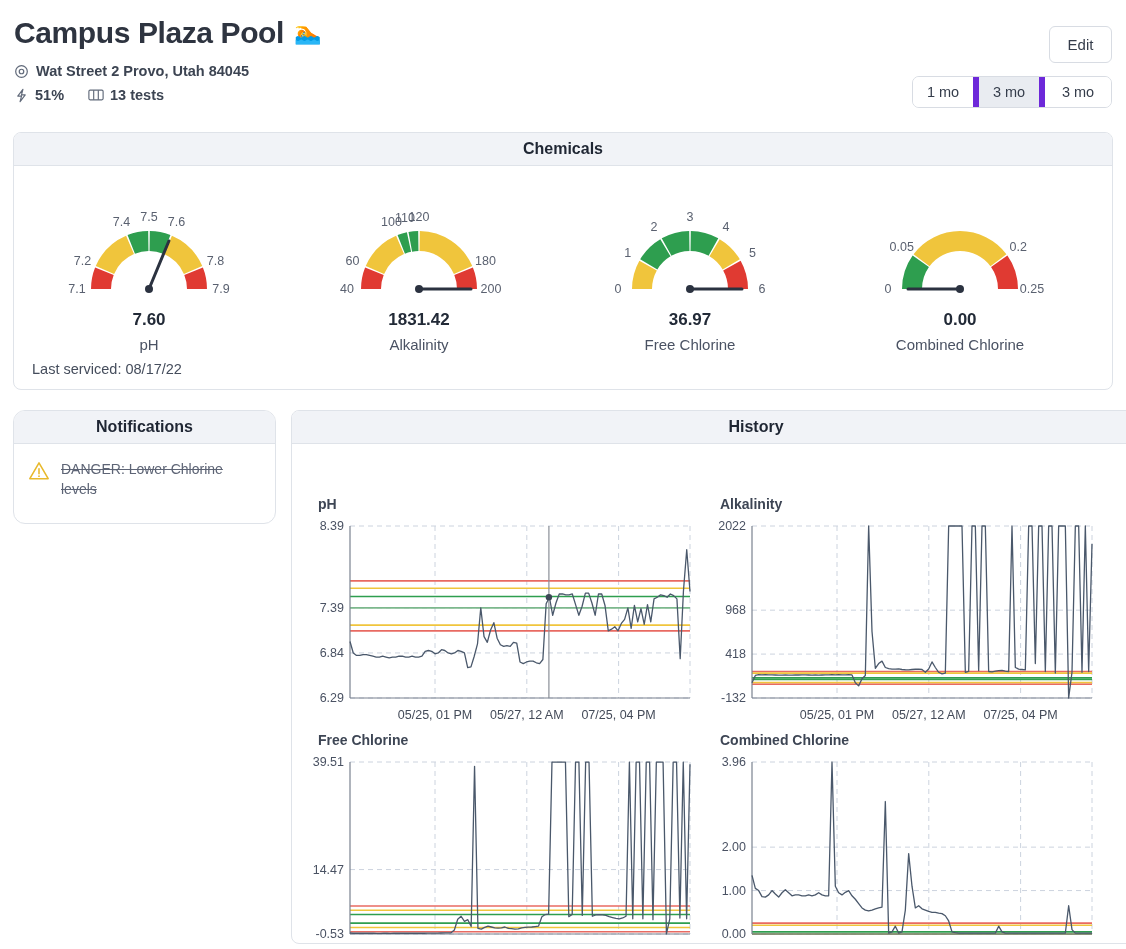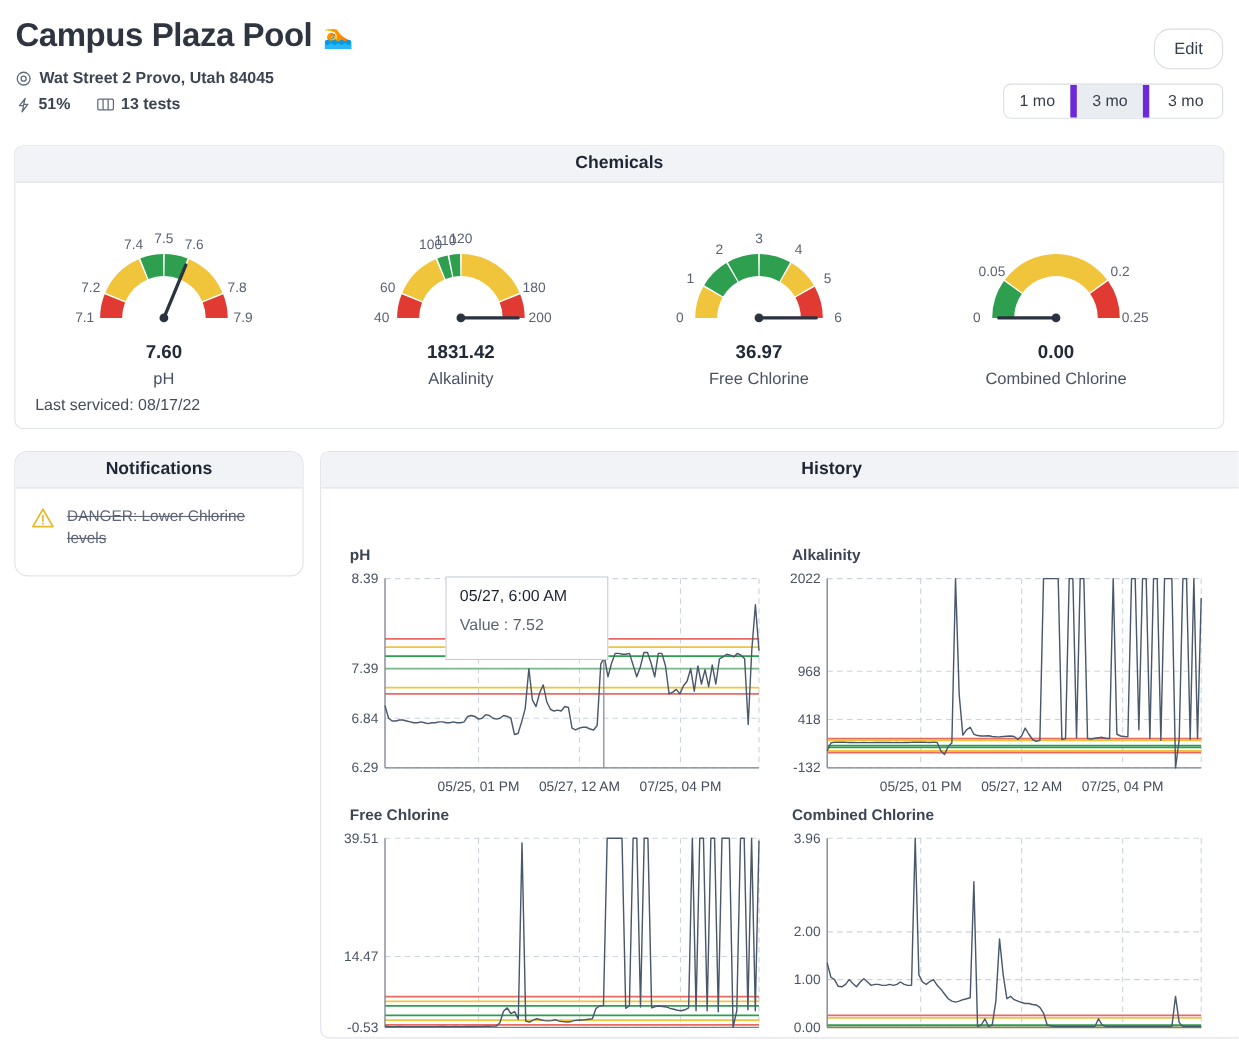--- a/index.html
+++ b/index.html
@@ -20,21 +20,21 @@
   .title-emoji { font-size: 22px; line-height: 1; }
   .meta-line { position: absolute; left: 14px; display: flex; align-items: center; gap: 7px; font-size: 14.5px; color: #3c4452; font-weight: 600; }
   .meta-addr { top: 63px; }
   .meta-stats { top: 87px; gap: 6px; }
   .meta-gap { width: 12px; display: inline-block; }
   .ico { display: inline-flex; align-items: center; justify-content: center; }
 
   .edit-btn {
     position: absolute; right: 14px; top: 26px;
     width: 63px; height: 37px;
-    border: 1px solid #d8dce3; border-radius: 15px; background: #fff;
+    border: 1px solid #d8dce3; border-radius: 6px; background: #fff;
     font-size: 15px; color: #353d4b; font-weight: 500;
     display: flex; align-items: center; justify-content: center;
     cursor: pointer;
   }
   .range-group {
     position: absolute; right: 14px; top: 76px;
     display: flex; border: 1px solid #d8dce3; border-radius: 7px; overflow: hidden; background: #fff;
   }
   .range-btn {
     width: 66px; height: 30px; display: flex; align-items: center; justify-content: center;
@@ -260,24 +260,21 @@
             <line x1="48" y1="109.10476190476196" x2="388" y2="109.10476190476196" stroke="#f0c53c" stroke-width="1.6"></line>
             <line x1="48" y1="114.83809523809524" x2="388" y2="114.83809523809524" stroke="#e86a62" stroke-width="1.6"></line>
             <line x1="48" y1="10" x2="48" y2="182" stroke="#7a828f" stroke-width="1.2"></line>
             <line x1="48" y1="182" x2="388" y2="182" stroke="#7a828f" stroke-width="1.2"></line>
             <path d="M48 125.48571428571427 L51.26923076923077 136.95238095238096 L54.53846153846154 139.40952380952385 L57.80769230769231 139.40952380952385 L61.07692307692308 138.59047619047618 L64.34615384615384 138.59047619047618 L67.61538461538461 139.40952380952385 L70.88461538461539 140.22857142857146 L74.15384615384616 141.04761904761907 L77.42307692307692 141.04761904761907 L80.6923076923077 140.22857142857146 L83.96153846153845 141.04761904761907 L87.23076923076923 141.86666666666667 L90.5 141.04761904761907 L93.76923076923077 141.04761904761907 L97.03846153846153 140.22857142857146 L100.30769230769232 140.22857142857146 L103.57692307692308 141.04761904761907 L106.84615384615384 141.04761904761907 L110.11538461538461 140.22857142857146 L113.38461538461539 141.04761904761907 L116.65384615384616 141.04761904761907 L119.92307692307692 140.22857142857146 L123.1923076923077 135.3142857142857 L126.46153846153847 134.4952380952381 L129.73076923076923 135.3142857142857 L133 137.77142857142857 L136.26923076923077 136.95238095238096 L139.53846153846155 133.6761904761905 L142.80769230769232 134.4952380952381 L146.07692307692307 136.95238095238096 L149.34615384615384 137.77142857142857 L152.61538461538464 136.95238095238096 L155.88461538461536 134.4952380952381 L159.15384615384616 135.3142857142857 L162.42307692307693 136.95238095238096 L165.69230769230768 151.6952380952381 L168.96153846153845 150.8761904761905 L172.23076923076923 140.22857142857146 L175.5 127.94285714285715 L178.76923076923077 91.90476190476195 L182.03846153846155 120.57142857142858 L185.30769230769232 126.30476190476193 L188.57692307692307 114.01904761904763 L191.84615384615384 106.64761904761907 L195.1153846153846 122.20952380952386 L198.3846153846154 128.76190476190476 L201.65384615384616 130.40000000000003 L204.92307692307693 129.58095238095243 L208.19230769230768 130.40000000000003 L211.46153846153845 126.30476190476193 L214.73076923076923 127.12380952380954 L218 145.96190476190475 L221.26923076923075 147.60000000000002 L224.53846153846155 145.96190476190475 L227.80769230769232 145.14285714285714 L231.07692307692307 145.14285714285714 L234.34615384615387 146.7809523809524 L237.6153846153846 147.60000000000002 L240.8846153846154 143.50476190476195 L244.15384615384613 87.8095238095238 L247.42307692307693 81.25714285714292 L250.69230769230768 99.27619047619051 L253.96153846153845 86.9904761904762 L257.2307692307693 77.98095238095244 L260.5 77.98095238095244 L263.7692307692307 78.80000000000004 L267.03846153846155 78.80000000000004 L270.3076923076923 77.98095238095244 L273.5769230769231 88.62857142857148 L276.84615384615387 99.27619047619051 L280.11538461538464 90.26666666666668 L283.38461538461536 77.16190476190476 L286.65384615384613 77.16190476190476 L289.9230769230769 86.9904761904762 L293.1923076923077 99.27619047619051 L296.46153846153845 77.98095238095244 L299.7307692307693 77.98095238095244 L303 89.44761904761907 L306.2692307692308 114.83809523809524 L309.53846153846155 113.20000000000003 L312.8076923076923 110.74285714285715 L316.0769230769231 114.83809523809524 L319.34615384615387 107.46666666666667 L322.61538461538464 103.3714285714286 L325.88461538461536 91.90476190476195 L329.15384615384613 112.38095238095242 L332.4230769230769 89.44761904761907 L335.6923076923077 105.82857142857146 L338.96153846153845 92.72380952380955 L342.2307692307692 108.28571428571428 L345.5 88.62857142857148 L348.7692307692308 105.82857142857146 L352.03846153846155 82.89523809523813 L355.3076923076923 81.25714285714292 L358.5769230769231 78.80000000000004 L361.84615384615387 79.61904761904763 L365.11538461538464 81.25714285714292 L368.38461538461536 77.98095238095244 L371.65384615384613 79.61904761904763 L374.9230769230769 82.89523809523813 L378.1923076923077 142.68571428571434 L381.46153846153845 74.70476190476197 L384.7307692307692 33.75238095238103 L388 75.52380952380956 " fill="none" stroke="#4a586b" stroke-width="1.3" stroke-linejoin="round"></path>
             <text x="133" y="203" text-anchor="middle" class="xaxis-txt">05/25, 01 PM</text>
             <text x="224.8" y="203" text-anchor="middle" class="xaxis-txt">05/27, 12 AM</text>
             <text x="316.6" y="203" text-anchor="middle" class="xaxis-txt">07/25, 04 PM</text>
             <line x1="246.89999999999998" y1="10" x2="246.89999999999998" y2="182" stroke="#8a8f98" stroke-width="1.2"></line>
             <circle cx="246.89999999999998" cy="81.25714285714292" r="3.2" fill="#3c4656"></circle>
-          </svg><div class="tooltip">
-            <div class="tt-time">05/27, 6:00 AM</div>
-            <div class="tt-val">Value : 7.52</div>
-          </div></div>
+          </svg></div>
         <div class="chartbox c1"><div class="chart-title">Alkalinity</div><svg width="398" height="218" viewBox="0 0 398 218">
             <line x1="48" y1="182" x2="388" y2="182" stroke="#ccd3de" stroke-width="1" stroke-dasharray="5 4"></line>
             <text x="42" y="186" text-anchor="end" class="axis-txt">-132</text>
             <line x1="48" y1="138.08170844939647" x2="388" y2="138.08170844939647" stroke="#ccd3de" stroke-width="1" stroke-dasharray="5 4"></line>
             <text x="42" y="142.08170844939647" text-anchor="end" class="axis-txt">418</text>
             <line x1="48" y1="94.16341689879295" x2="388" y2="94.16341689879295" stroke="#ccd3de" stroke-width="1" stroke-dasharray="5 4"></line>
             <text x="42" y="98.16341689879295" text-anchor="end" class="axis-txt">968</text>
             <line x1="48" y1="10" x2="388" y2="10" stroke="#ccd3de" stroke-width="1" stroke-dasharray="5 4"></line>
             <text x="42" y="14" text-anchor="end" class="axis-txt">2022</text>
             <line x1="133" y1="10" x2="133" y2="182" stroke="#ccd3de" stroke-width="1" stroke-dasharray="5 4"></line>

